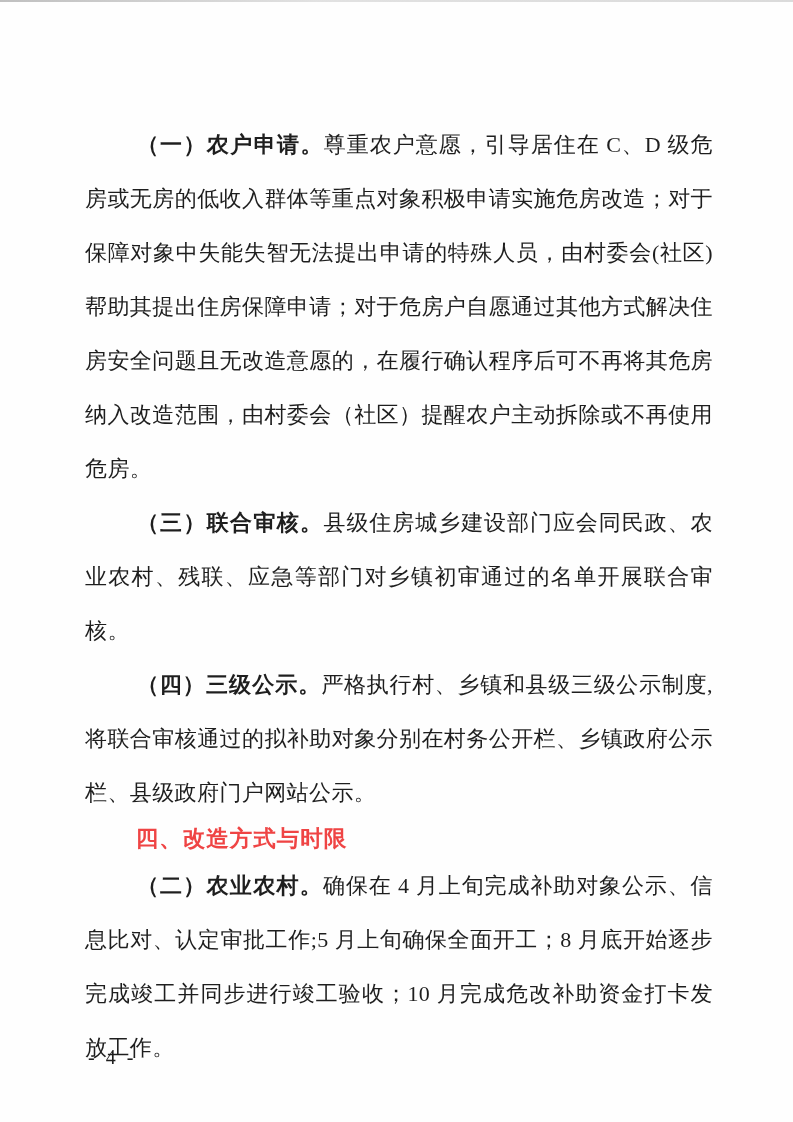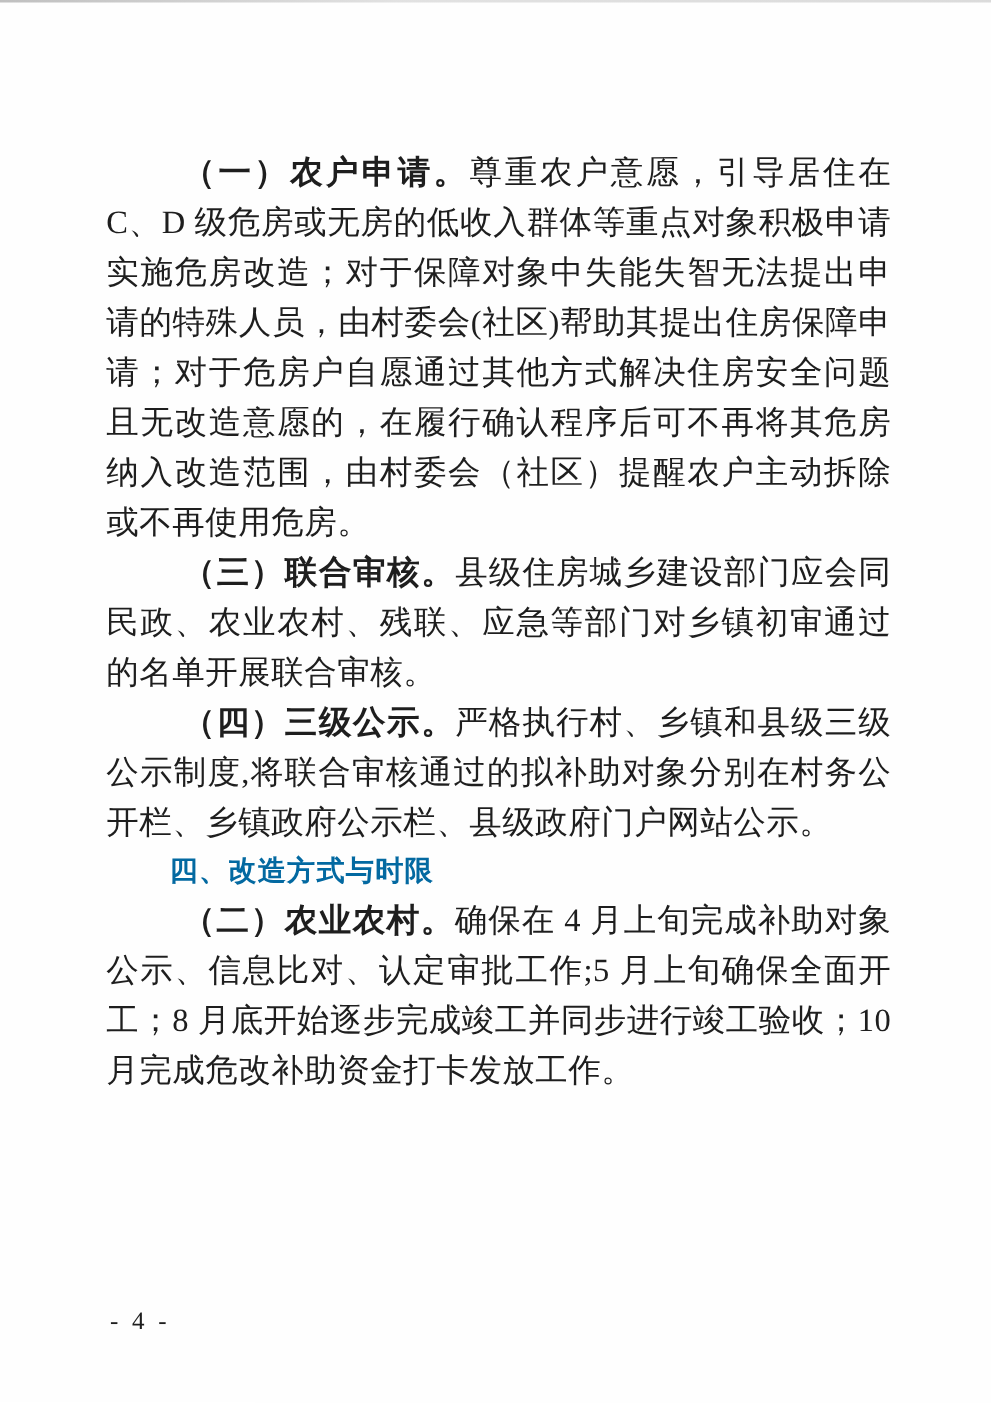--- a/index.html
+++ b/index.html
@@ -27,40 +27,40 @@
     opacity: 0.75;
   }
   .content {
     position: absolute;
     left: 85px;
     top: 118px;
     width: 628px;
   }
   .para {
     margin: 0;
-    font-size: 26px;
-    line-height: 40px;
+    font-size: 22px;
+    line-height: 54px;
     text-align: justify;
     text-justify: inter-character;
     text-indent: 2.35em;
     letter-spacing: 0.4px;
   }
   .para .label {
     font-weight: bold;
     letter-spacing: 0.8px;
   }
   .section-heading {
     margin: 0;
     font-family: "Liberation Sans", "DejaVu Sans", sans-serif;
     font-weight: 600;
     font-size: 22.5px;
     line-height: 38.7px;
     text-indent: 2.25em;
     letter-spacing: 1px;
-    color: #0369a1;
+    color: #ef4444;
   }
   .page-number {
     position: absolute;
     left: 88px;
     top: 1046px;
     font-size: 20px;
     letter-spacing: 3px;
     color: #1e1e1e;
     font-family: "Liberation Serif", "DejaVu Serif", serif;
   }

